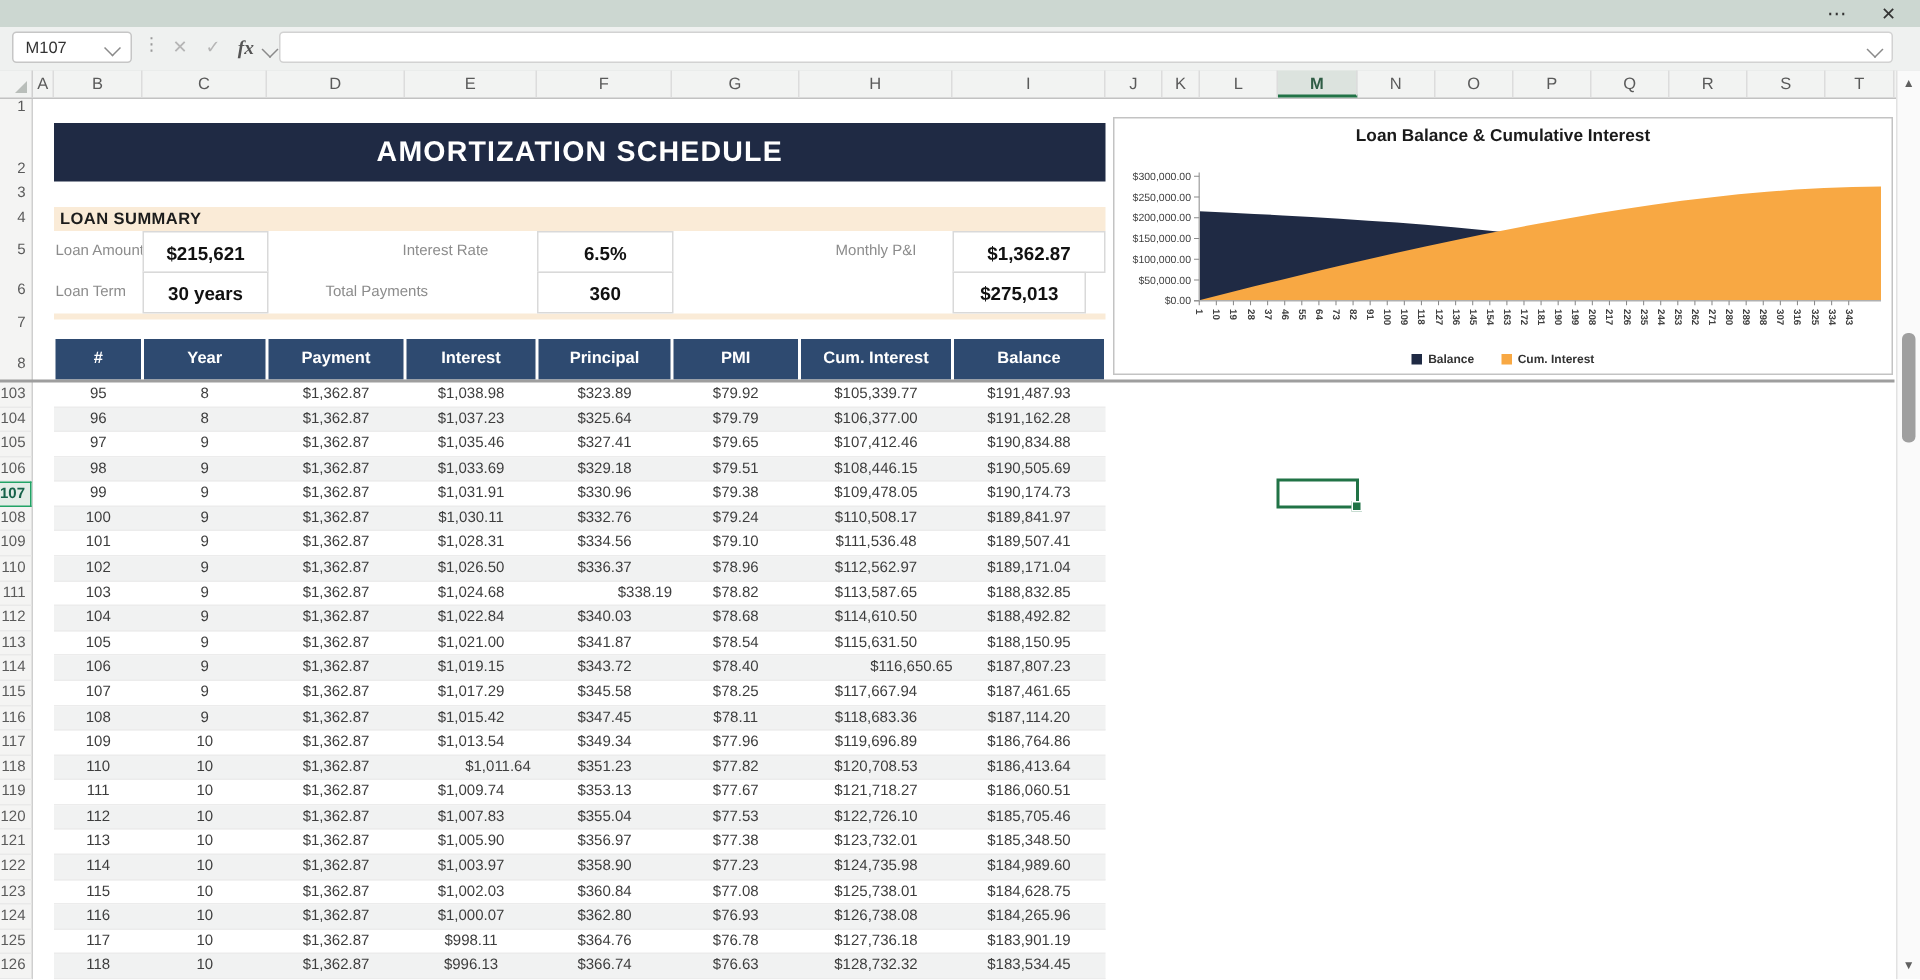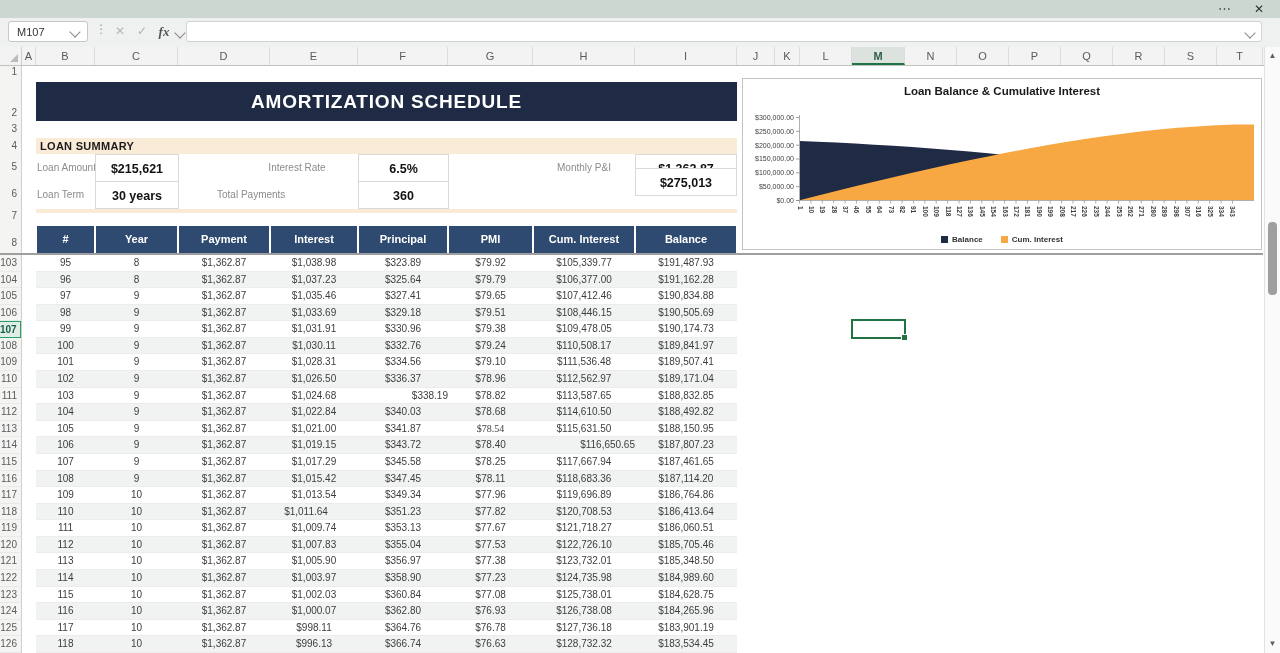--- a/index.html
+++ b/index.html
@@ -174,21 +174,21 @@
   <div class="abs sum-label" style="left:37px;top:181px;width:58px;">Loan Term</div>
   <div class="abs sum-value" style="left:95px;top:181px;width:84px;">30 years</div>
 
   <div class="abs sum-label" style="left:217px;top:154px;width:160px;text-align:center;">Interest Rate</div>
   <div class="abs sum-value" style="left:358px;top:154px;width:91px;">6.5%</div>
   <div class="abs sum-label" style="left:217px;top:181px;width:160px;text-align:left;">Total Payments</div>
   <div class="abs sum-value" style="left:358px;top:181px;width:91px;">360</div>
 
   <div class="abs sum-label" style="left:504px;top:154px;width:160px;text-align:center;">Monthly P&amp;I</div>
   <div class="abs sum-value" style="left:635px;top:154px;width:102px;">$1,362.87</div>
-  <div class="abs sum-value" style="left:635px;top:168px;width:102px;">$275,013</div>
+  <div class="abs sum-value" style="left:635px;top:181px;width:89px;">$275,013</div>
 
   <div class="abs thead-row" id="thead">
       <div class="th" style="left: 1px; width: 57px;">#</div>
       <div class="th" style="left: 60px; width: 81px;">Year</div>
       <div class="th" style="left: 143px; width: 90px;">Payment</div>
       <div class="th" style="left: 235px; width: 86px;">Interest</div>
       <div class="th" style="left: 323px; width: 88px;">Principal</div>
       <div class="th" style="left: 413px; width: 83px;">PMI</div>
       <div class="th" style="left: 498px; width: 100px;">Cum. Interest</div>
       <div class="th" style="left: 600px; width: 100px;">Balance</div>
@@ -293,21 +293,21 @@
         <div class="td" style="left: 412px; width: 85px;">$78.68</div>
         <div class="td" style="left: 497px; width: 102px;">$114,610.50</div>
         <div class="td" style="left: 599px; width: 102px;">$188,492.82</div>
       </div>
       <div class="trow" style="top: 165.83px;">
         <div class="td" style="left: 0px; width: 59px;">105</div>
         <div class="td" style="left: 59px; width: 83px;">9</div>
         <div class="td" style="left: 142px; width: 92px;">$1,362.87</div>
         <div class="td" style="left: 234px; width: 88px;">$1,021.00</div>
         <div class="td" style="left: 322px; width: 90px;">$341.87</div>
-        <div class="td" style="left: 412px; width: 85px; font-family: Liberation Serif, serif;">$78.54</div>
+        <div class="td" style="left: 412px; width: 85px;">$78.54</div>
         <div class="td" style="left: 497px; width: 102px;">$115,631.50</div>
         <div class="td" style="left: 599px; width: 102px;">$188,150.95</div>
       </div>
       <div class="trow alt" style="top: 182.413px;">
         <div class="td" style="left: 0px; width: 59px;">106</div>
         <div class="td" style="left: 59px; width: 83px;">9</div>
         <div class="td" style="left: 142px; width: 92px;">$1,362.87</div>
         <div class="td" style="left: 234px; width: 88px;">$1,019.15</div>
         <div class="td" style="left: 322px; width: 90px;">$343.72</div>
         <div class="td" style="left: 412px; width: 85px;">$78.40</div>
@@ -341,21 +341,21 @@
         <div class="td" style="left: 234px; width: 88px;">$1,013.54</div>
         <div class="td" style="left: 322px; width: 90px;">$349.34</div>
         <div class="td" style="left: 412px; width: 85px;">$77.96</div>
         <div class="td" style="left: 497px; width: 102px;">$119,696.89</div>
         <div class="td" style="left: 599px; width: 102px;">$186,764.86</div>
       </div>
       <div class="trow alt" style="top: 248.745px;">
         <div class="td" style="left: 0px; width: 59px;">110</div>
         <div class="td" style="left: 59px; width: 83px;">10</div>
         <div class="td" style="left: 142px; width: 92px;">$1,362.87</div>
-        <div class="td" style="left: 226px; width: 88px;">$1,011.64</div>
+        <div class="td" style="left: 252px; width: 88px;">$1,011.64</div>
         <div class="td" style="left: 322px; width: 90px;">$351.23</div>
         <div class="td" style="left: 412px; width: 85px;">$77.82</div>
         <div class="td" style="left: 497px; width: 102px; text-align: center;">$120,708.53</div>
         <div class="td" style="left: 599px; width: 102px;">$186,413.64</div>
       </div>
       <div class="trow" style="top: 265.328px;">
         <div class="td" style="left: 0px; width: 59px;">111</div>
         <div class="td" style="left: 59px; width: 83px;">10</div>
         <div class="td" style="left: 142px; width: 92px;">$1,362.87</div>
         <div class="td" style="left: 234px; width: 88px;">$1,009.74</div>

